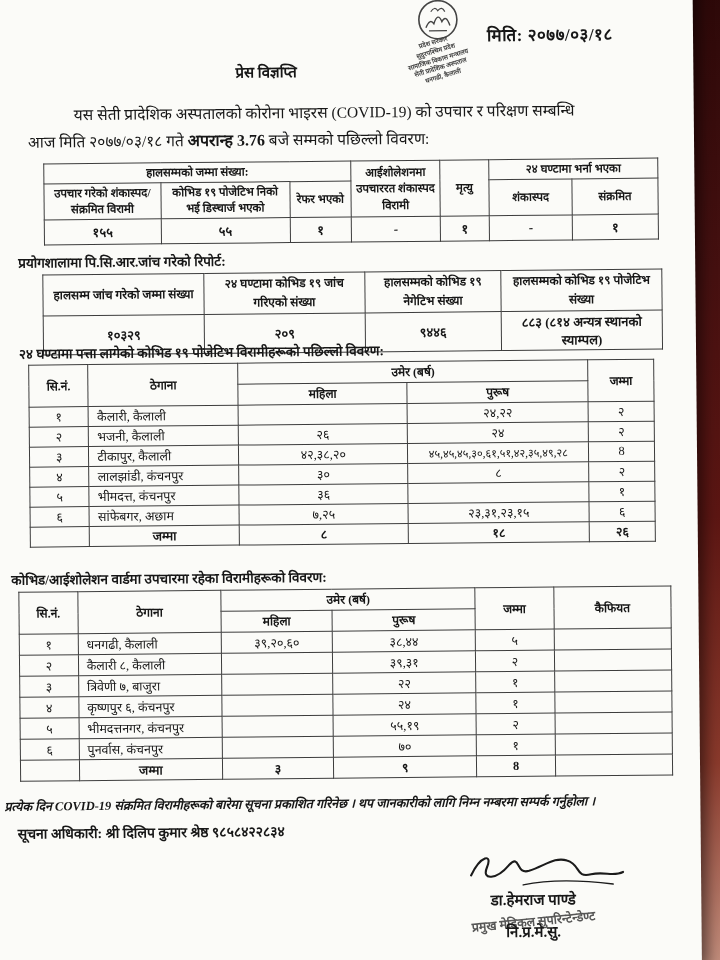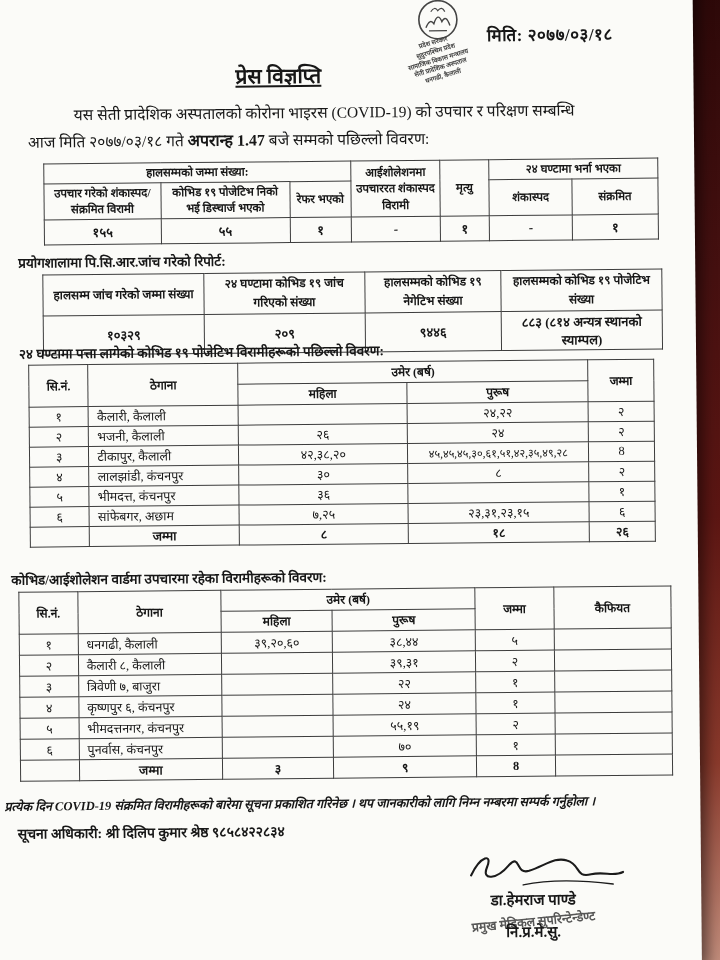--- a/index.html
+++ b/index.html
@@ -18,21 +18,21 @@
   }
   .abs { position:absolute; }
 
   .date { left:502px; top:36px; font-size:17px; font-weight:bold; letter-spacing:.5px; }
 
   .seal { left:388px; top:10px; width:130px; text-align:center; opacity:.88; }
   .seal svg { display:block; margin:0 auto; }
   .seal-text { transform:rotate(-16deg); margin-top:-4px; color:#2c2c2c; }
   .seal-text div { font-size:6.5px; font-weight:bold; line-height:1.35; white-space:nowrap; }
 
-  .title { left:250px; top:72px; font-size:21px; font-weight:bold;text-decoration:underline; }
+  .title { left:250px; top:72px; font-size:15px; font-weight:bold; }
 
   .intro { left:42px; top:110px; width:650px; font-size:15.5px; line-height:1.75; }
   .intro .l1 { display:block; text-indent:46px; }
   .intro .l2 { display:block; }
   .intro strong { font-size:16px; }
 
   table { border-collapse:collapse; table-layout:fixed; }
   th,td { border:1px solid #3d3d3d; text-align:center; vertical-align:middle; padding:1px 3px; overflow:hidden; }
   th { font-weight:bold; }
 
@@ -91,21 +91,21 @@
       <div>सामाजिक विकास मन्त्रालय</div>
       <div>सेती प्रादेशिक अस्पताल</div>
       <div>धनगढी, कैलाली</div>
     </div>
   </div>
 
   <div class="abs title">प्रेस विज्ञप्ति</div>
 
   <p class="abs intro">
     <span class="l1">यस सेती प्रादेशिक अस्पतालको कोरोना भाइरस (COVID-19) को उपचार र परिक्षण सम्बन्धि</span>
-    <span class="l2"><span>आज मिति २०७७/०३/१८ गते </span><strong>अपरान्ह 1.47</strong><span> बजे सम्मको पछिल्लो विवरण:</span></span>
+    <span class="l2"><span>आज मिति २०७७/०३/१८ गते </span><strong>अपरान्ह 3.76</strong><span> बजे सम्मको पछिल्लो विवरण:</span></span>
   </p>
 
   <table class="abs t1">
     <colgroup>
         <col style="width:19%">
         <col style="width:21%">
         <col style="width:10%">
         <col style="width:14.5%">
         <col style="width:8%">
         <col style="width:13.5%">

